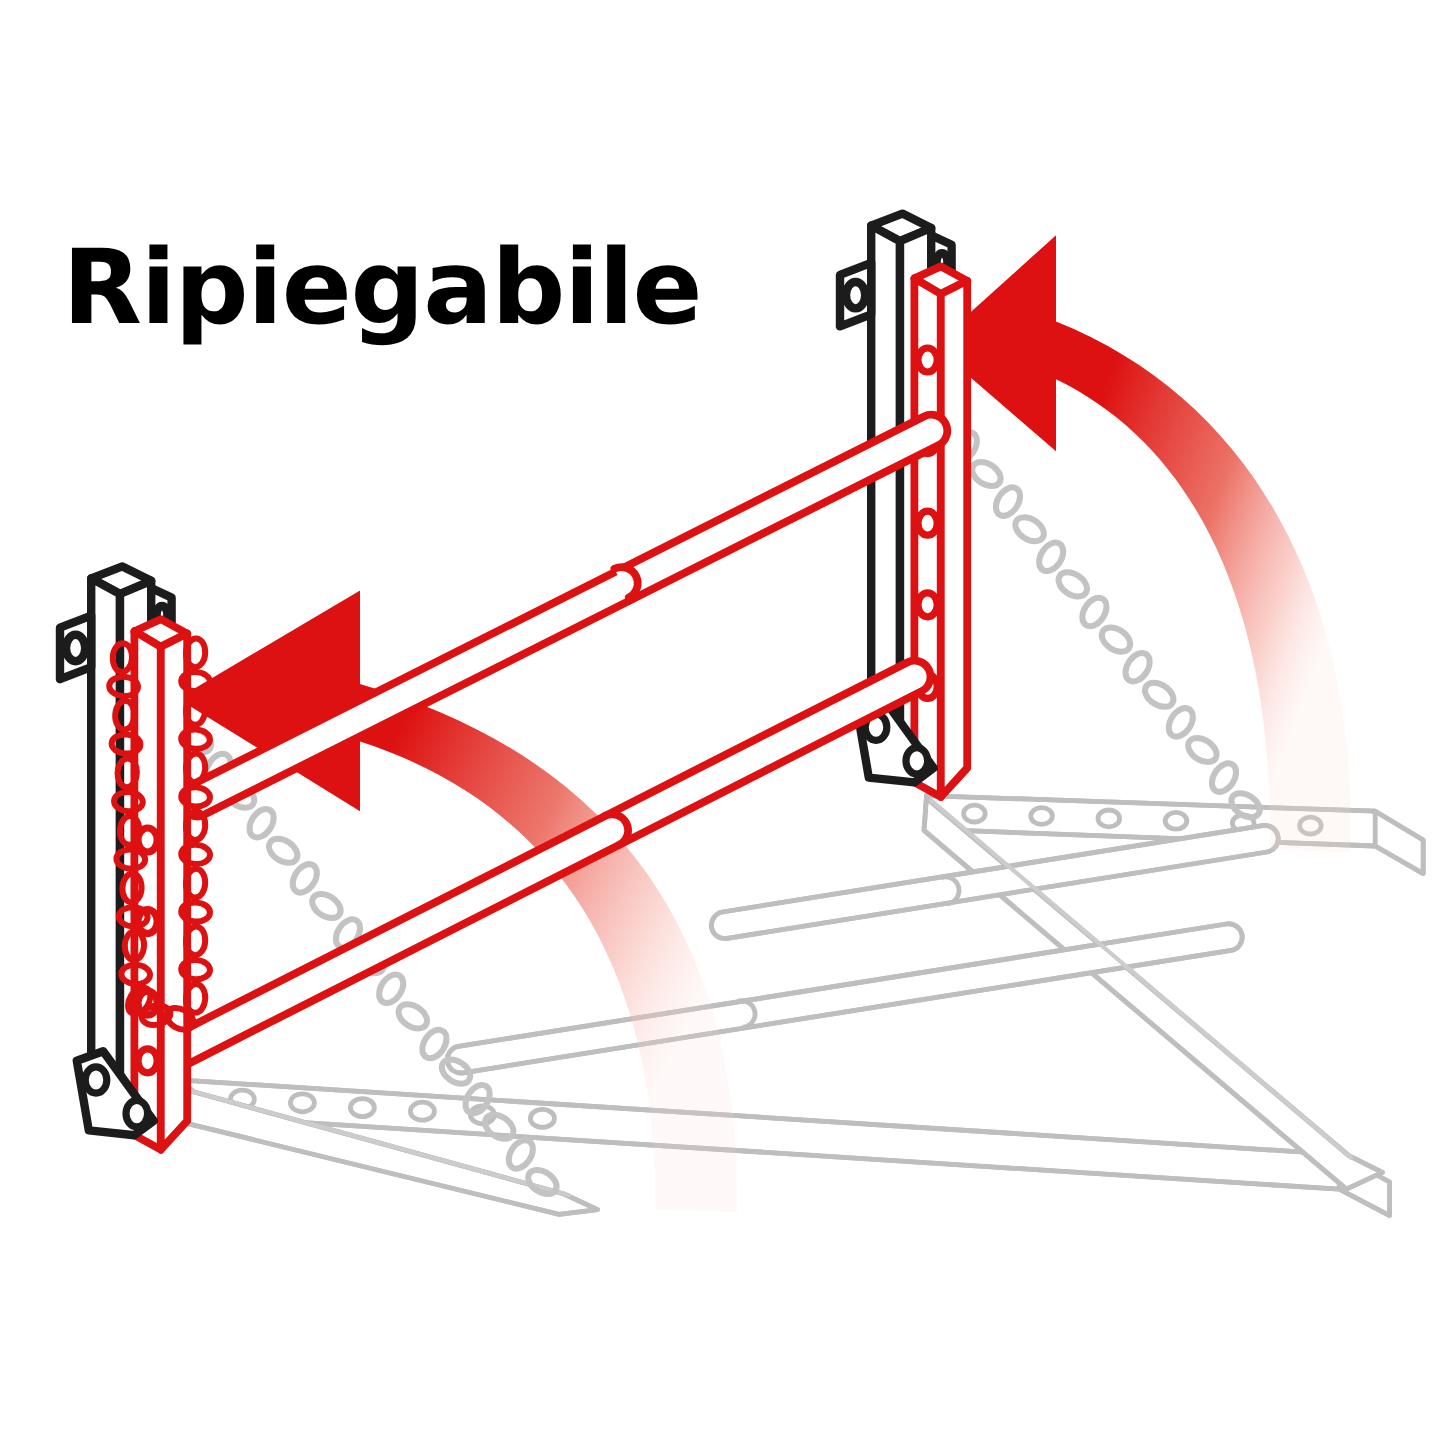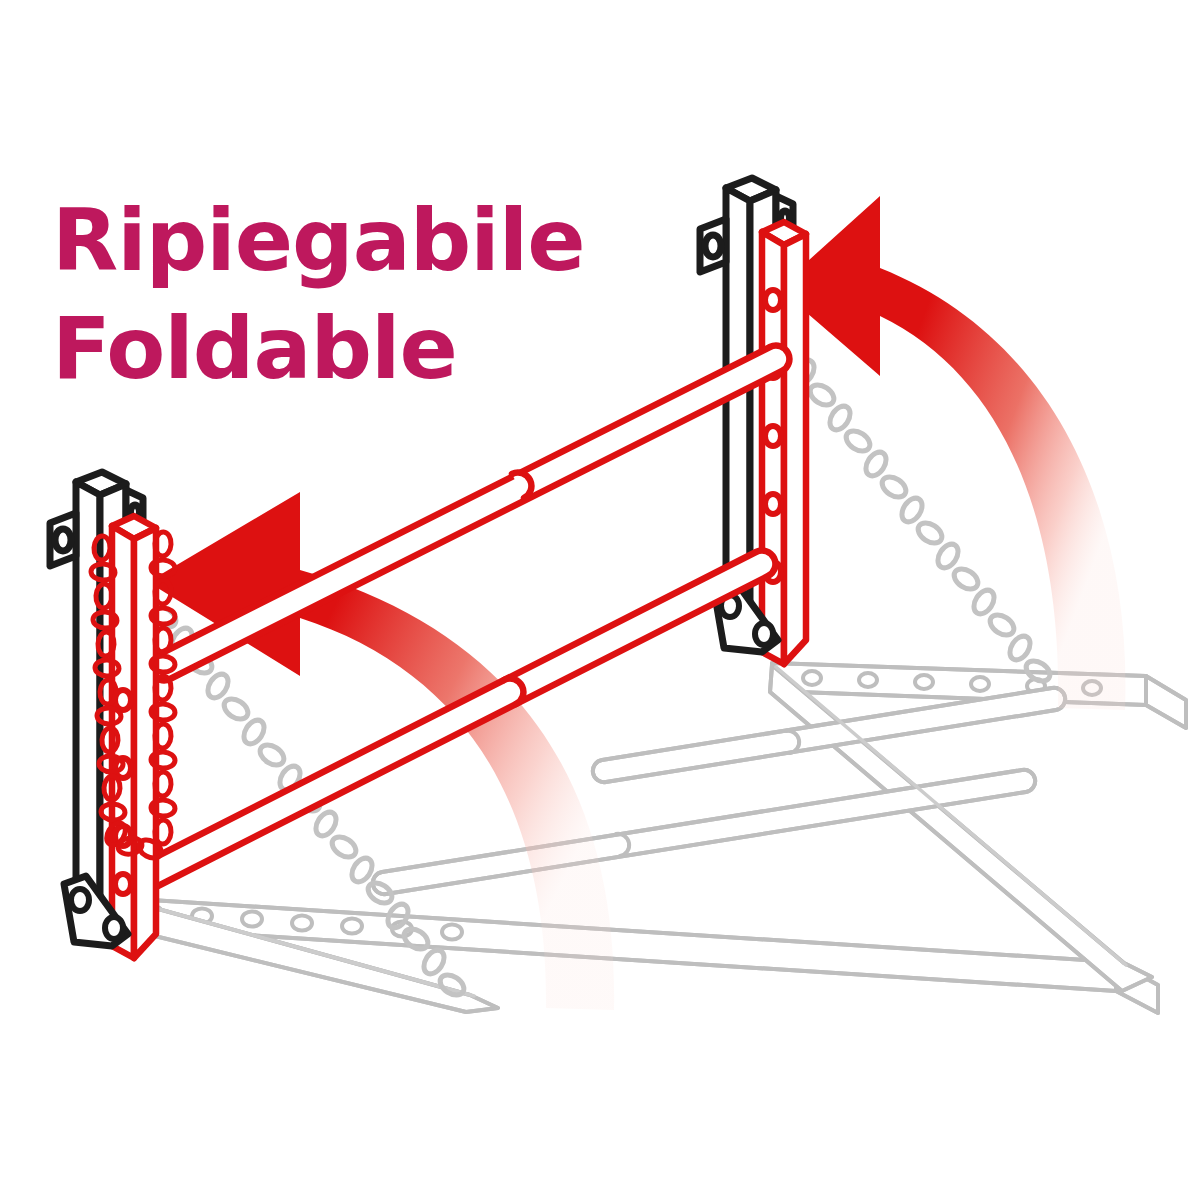--- a/index.html
+++ b/index.html
@@ -33,21 +33,21 @@
     top: 186px;
     width: 620px;
     pointer-events: none;
   }
   .caption-line {
     font-family: "DejaVu Sans", "Liberation Sans", sans-serif;
     font-weight: 700;
     font-size: 86px;
     line-height: 1.26;
     letter-spacing: -1px;
-    color: #be185d;
+    color: #000000;
     white-space: nowrap;
   }
 </style>
 </head>
 <body>
 
 <div id="stage">
 
   <svg id="diagram" viewBox="0 0 1200 1200" xmlns="http://www.w3.org/2000/svg">
 
@@ -324,16 +324,15 @@
     <g fill="#ffffff" stroke="#1C1C1C" stroke-width="7" stroke-linejoin="round">
       <path d="M 64 884 L 86 876 L 128 934 L 112 946 L 74 942 Z"></path>
       <ellipse cx="80" cy="900" rx="9" ry="11" fill="#ffffff" stroke="#1C1C1C" stroke-width="6"></ellipse>
       <ellipse cx="114" cy="928" rx="9" ry="11" fill="#ffffff" stroke="#1C1C1C" stroke-width="6"></ellipse>
     </g>
 
   </svg>
 
   <div class="caption-block">
     <div class="caption-line">Ripiegabile</div>
-    <div class="caption-line">Foldable</div>
   </div>
 
 </div>
 
 </body></html>

